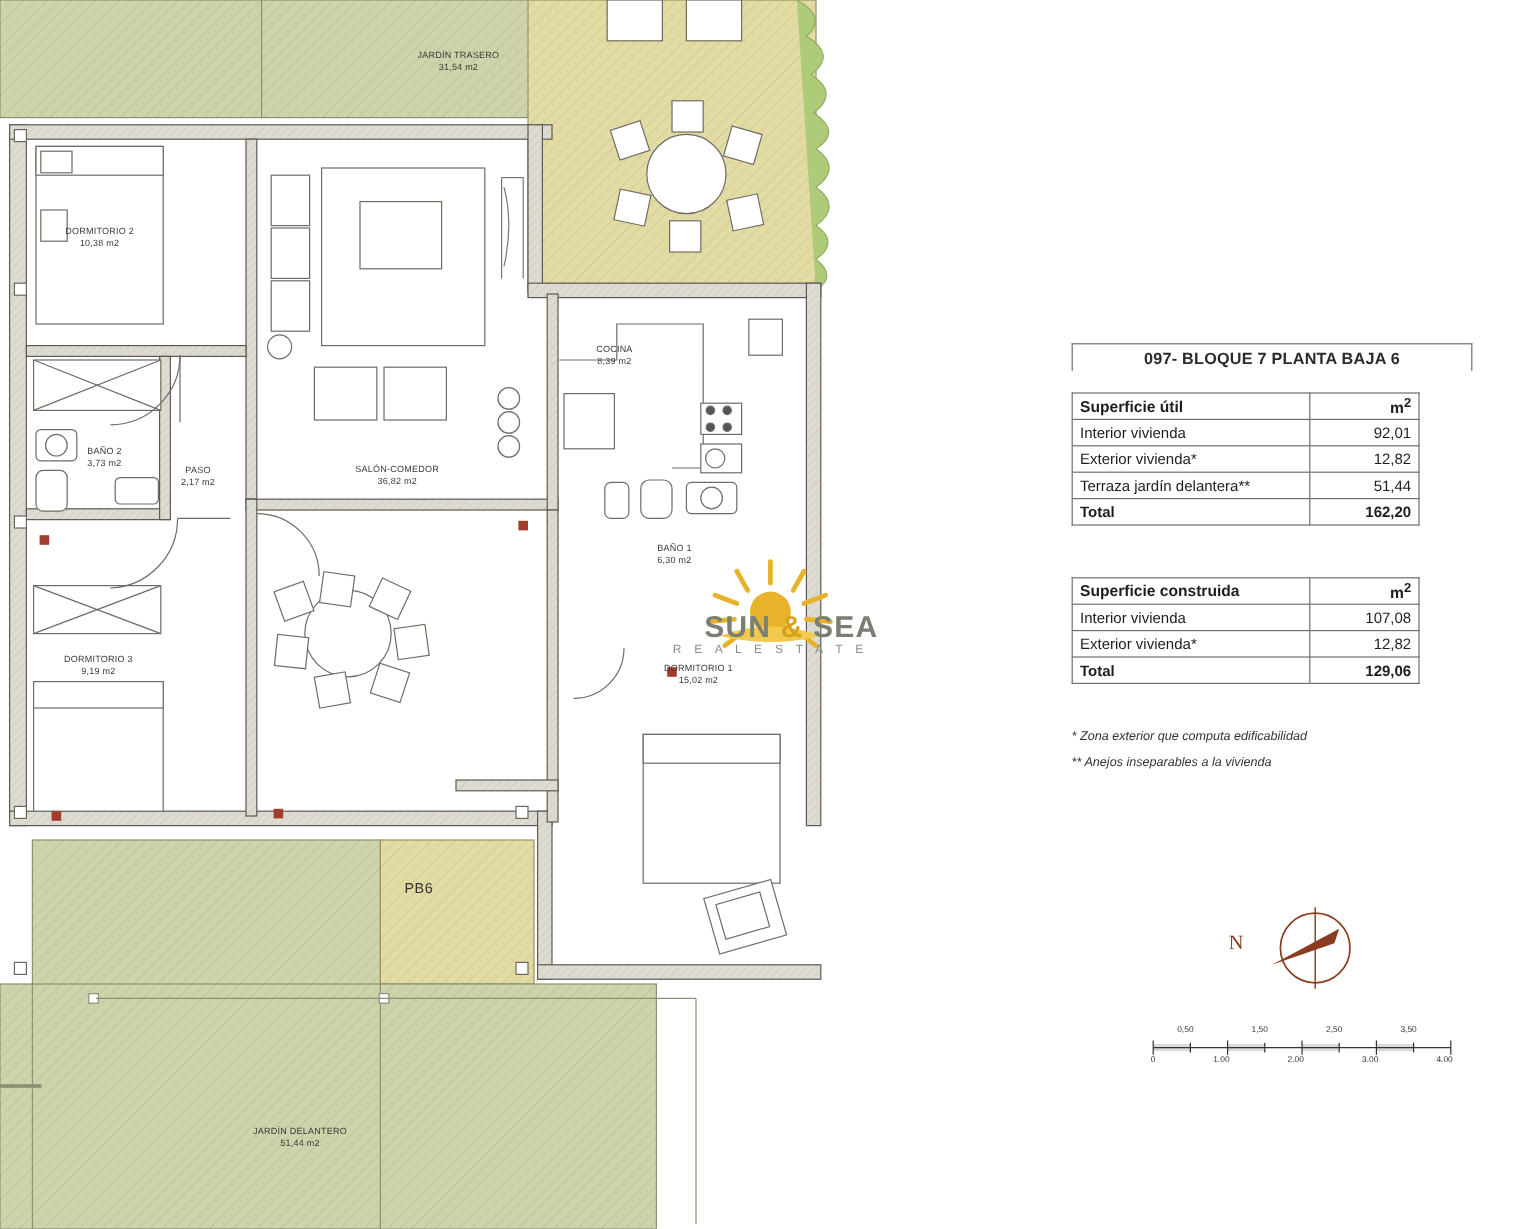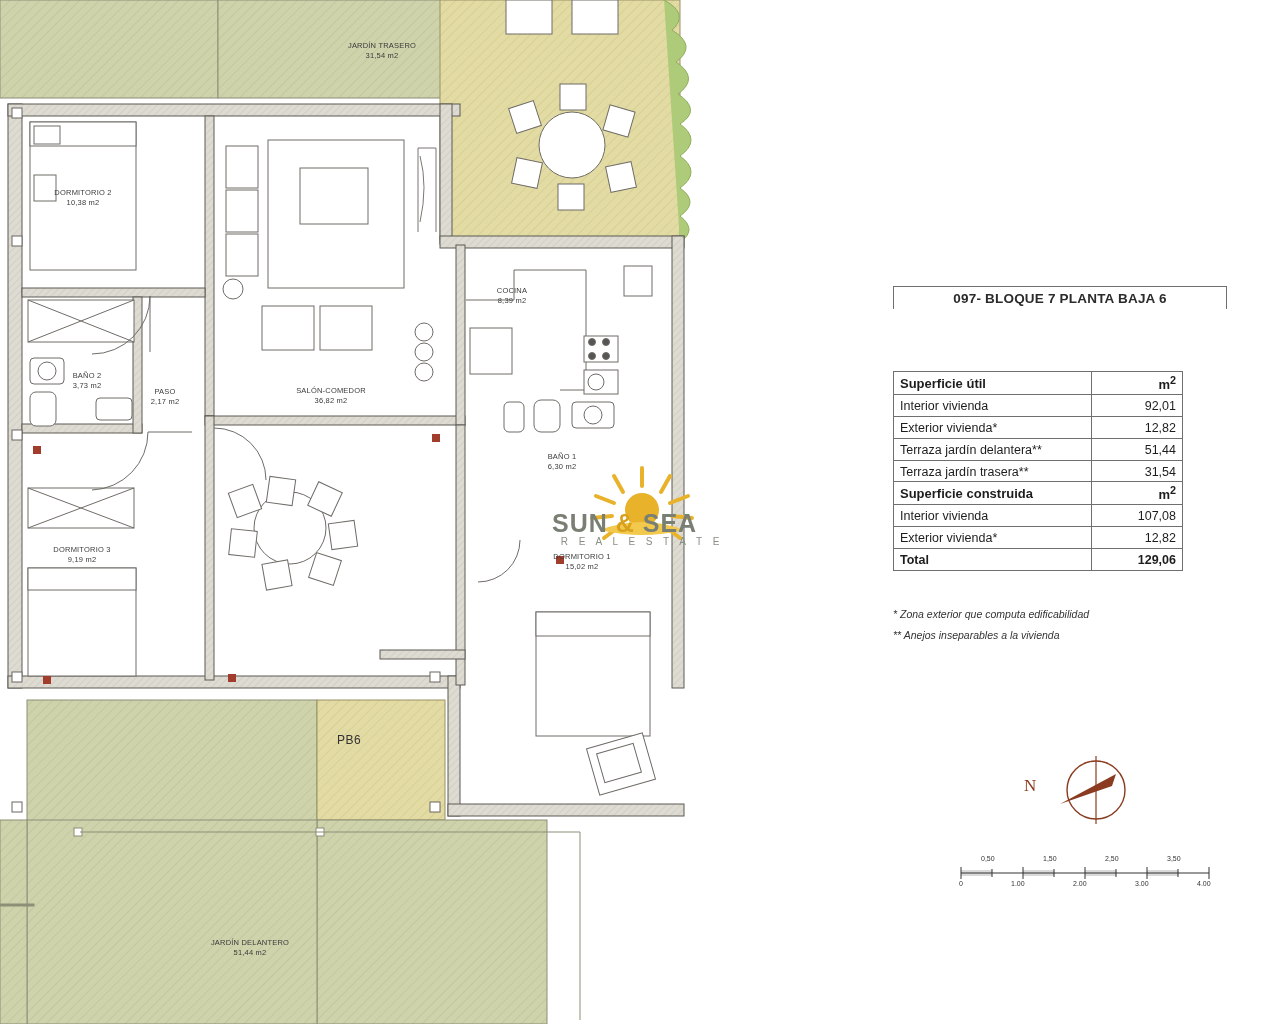--- a/index.html
+++ b/index.html
@@ -51,21 +51,21 @@
   
   #logo {
     position: absolute;
     left: 552px; top: 452px;
     width: 180px; height: 120px;
   }
   #logo .txt1 {
     position: absolute;
     left: 0; top: 57px;
     width: 180px;
-    text-align: left;
+    text-align: right;
     font-family: "Liberation Sans", sans-serif;
     font-size: 25px;
     font-weight: bold;
     color: #7a7f74;
     letter-spacing: 1px;
   }
   #logo .amp { color: #d8a11c; }
   #logo .txt2 {
     position: absolute;
     left: 0; top: 84px;
@@ -403,42 +403,38 @@
       </g>
     </svg>
     <div class="txt1">
       <span>SUN </span><span class="amp">&amp;</span><span> SEA</span>
     </div>
     <div class="txt2">R E A L   E S T A T E</div>
   </div>
 
   <div id="title-box">097- BLOQUE 7 PLANTA BAJA 6</div>
 
-  <div class="tblwrap" style="top:327px;margin-top:44px;">
+  <div class="tblwrap" style="top:327px;">
     <table class="sup">
       <tbody>
           <tr class="head">
         <td>Superficie útil</td>
         <td class="num"><span>m</span><sup>2</sup></td>
       </tr>
       <tr>
         <td>Interior vivienda</td>
         <td class="num">92,01</td>
       </tr>
       <tr>
         <td>Exterior vivienda*</td>
         <td class="num">12,82</td>
       </tr>
       <tr>
         <td>Terraza jardín delantera**</td>
         <td class="num">51,44</td>
-      </tr>
-      <tr>
-        <td>Terraza jardín trasera**</td>
-        <td class="num">31,54</td>
       </tr>
       <tr class="total">
         <td>Total</td>
         <td class="num">162,20</td>
       </tr>
     </tbody>
       </table>
   </div>
 
   <div class="tblwrap" style="top:481px;">

